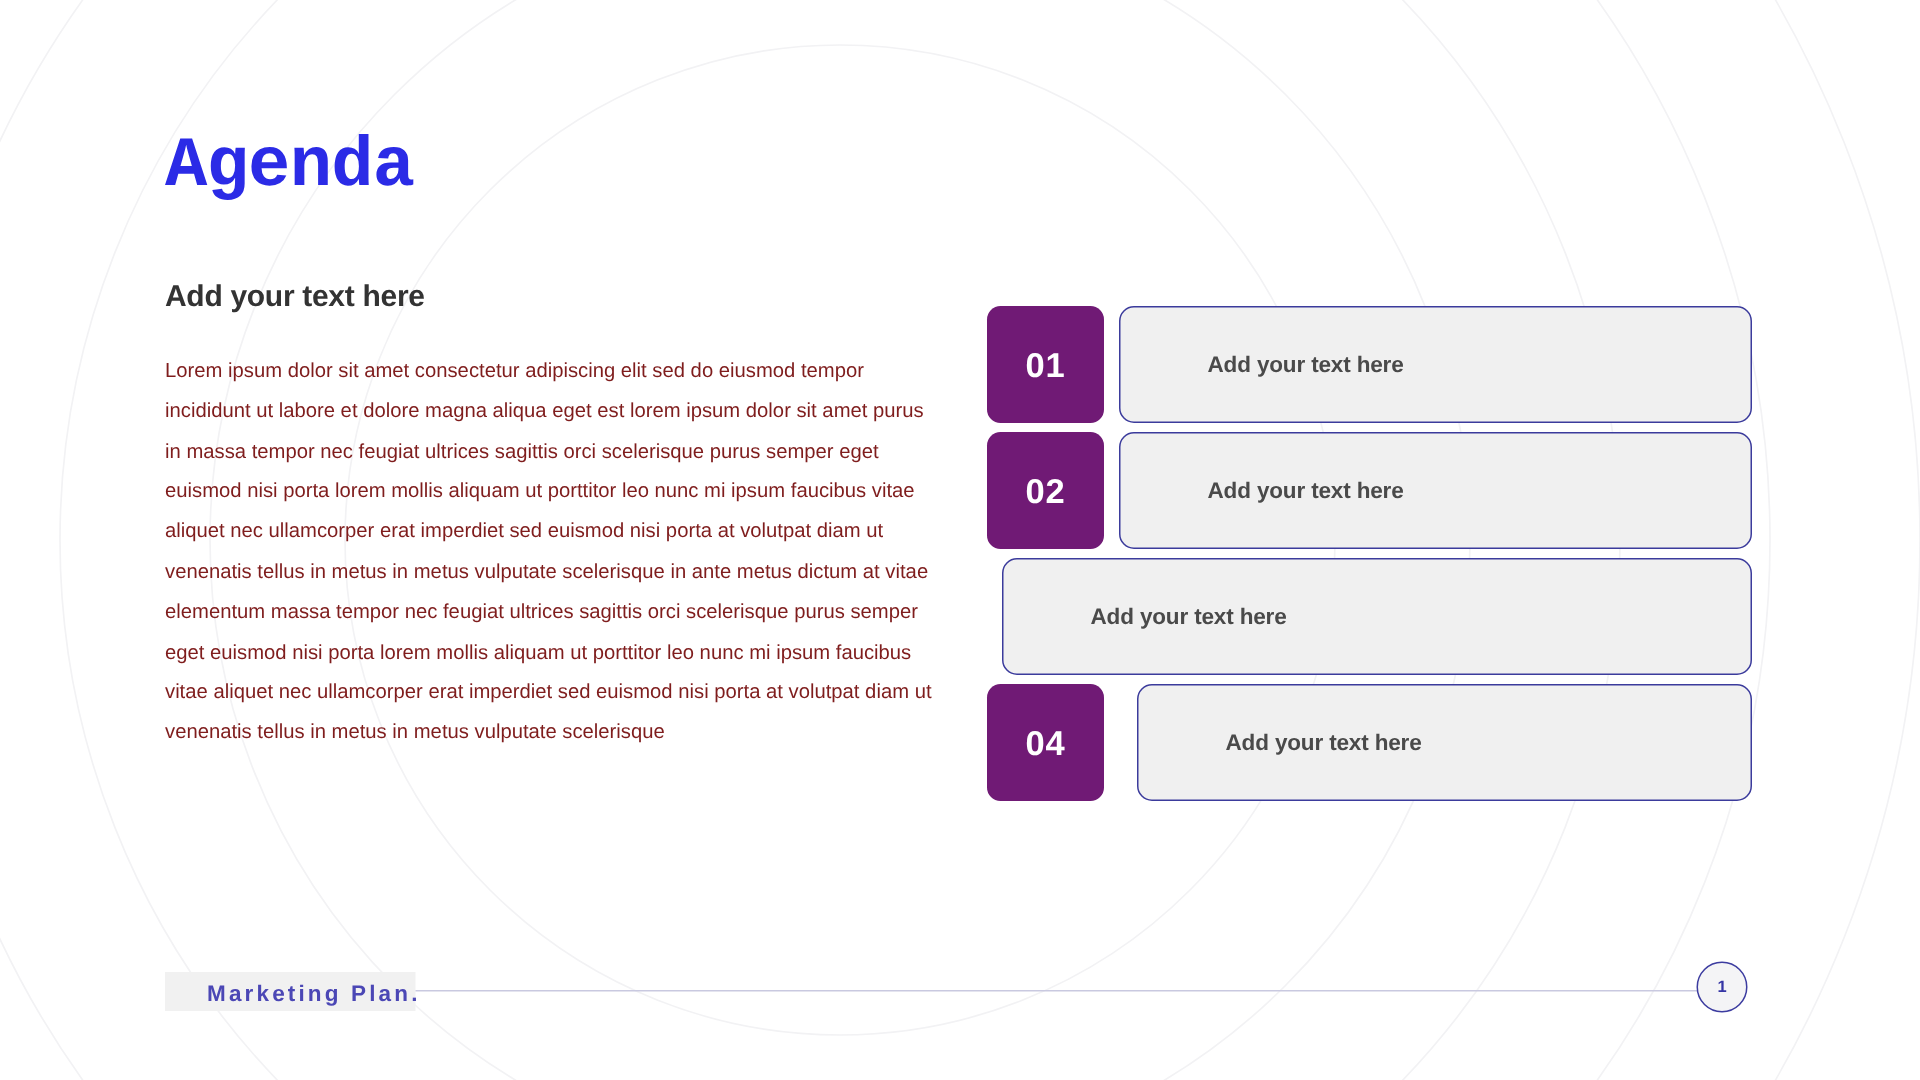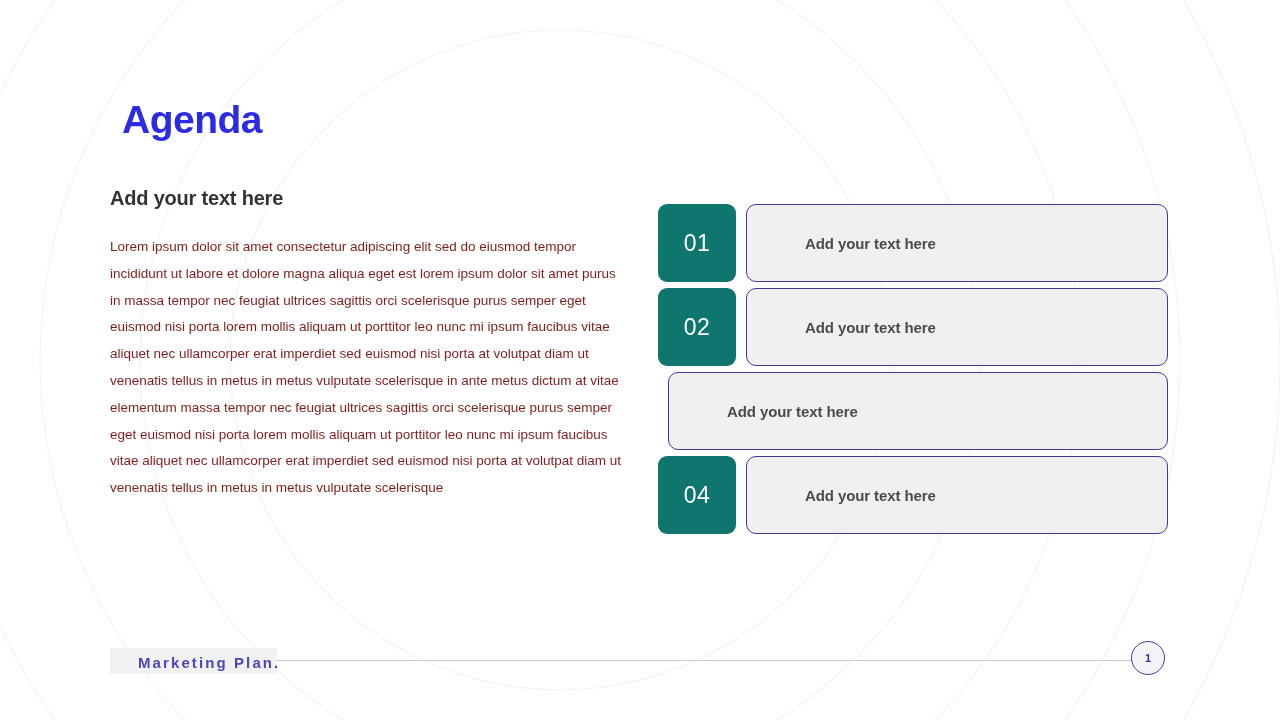--- a/index.html
+++ b/index.html
@@ -30,26 +30,27 @@
     left: 0; top: 0;
     width: 1280px;
     height: 720px;
   }
 
   
   .page-title {
     position: absolute;
     left: 110px;
     top: 88px;
-    font-size: 39px;
+    font-size: 47px;
     font-weight: 700;
     letter-spacing: -0.5px;
     color: #2B2BE6;
     line-height: 1;
-    margin: 12px;
+    margin: 0;
+    font-family: Liberation Mono, monospace;
   }
 
   
   .left-col {
     position: absolute;
     left: 110px;
     top: 186px;
     width: 520px;
   }
   .section-subtitle {
@@ -75,30 +76,30 @@
     left: 658px;
     top: 204px;
     width: 510px;
   }
   .agenda-row {
     display: flex;
     align-items: stretch;
     height: 78px;
     margin-bottom: 6px;
   }
-  .agenda-row:last-child { margin-bottom: 0; }
+  .agenda-row:last-child { margin-bottom: 0; gap: 12px; }
 
   .agenda-number {
     width: 78px;
     min-width: 78px;
-    background: #0f766e;
+    background: #701a75;
     border-radius: 9px;
     color: #ffffff;
     font-size: 23px;
-    font-weight: 400;
+    font-weight: 700;
     display: flex;
     align-items: center;
     justify-content: center;
     letter-spacing: 0.5px;
   }
   .agenda-card {
     flex: 1;
     margin-left: 10px;
     background: #f0f0f0;
     border: 1.3px solid #3b3b9c;

